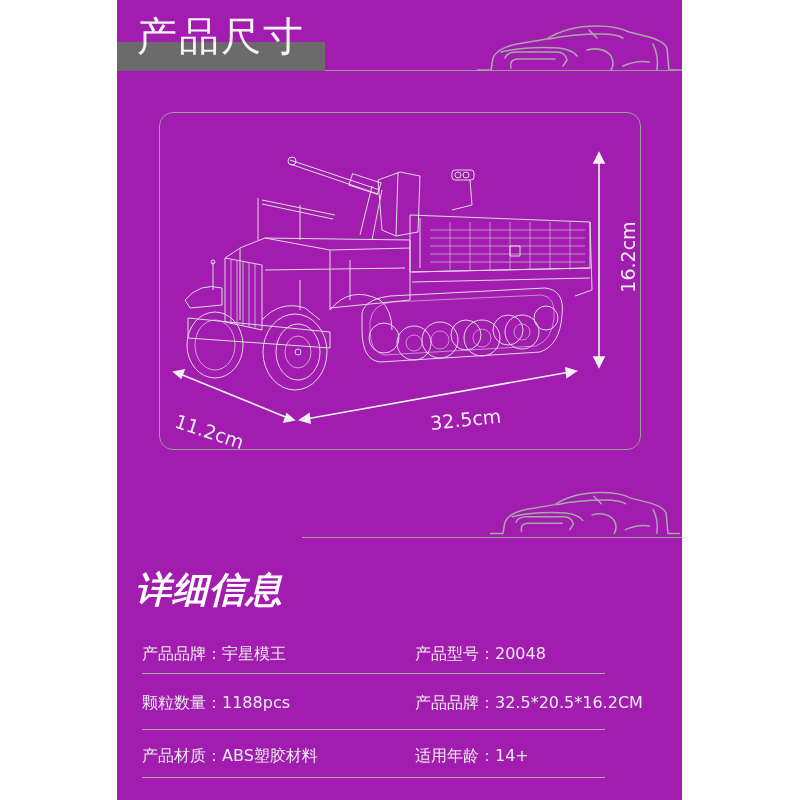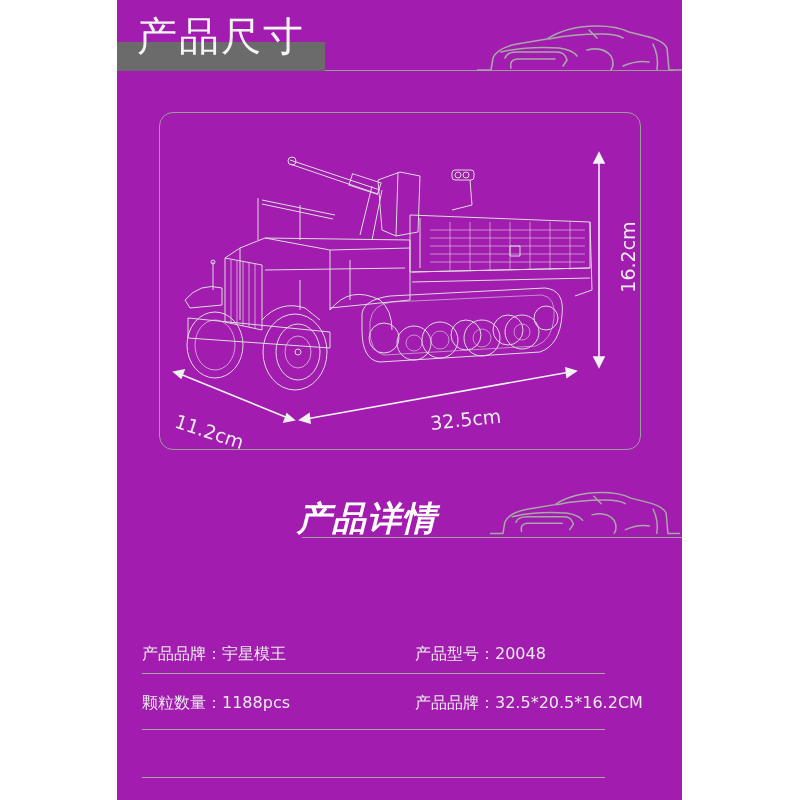--- a/index.html
+++ b/index.html
@@ -162,36 +162,36 @@
       <line x1="306" y1="419" x2="570" y2="372"></line>
       <path d="M300 420 L309 414 L310 423 Z"></path>
       <path d="M576 371 L567 377 L566 368 Z"></path>
     </g>
   </svg>
 
   <div class="dim-label" style="left:62px;top:410px;transform:rotate(18deg);transform-origin:left top;">11.2cm</div>
   <div class="dim-label" style="left:312px;top:412px;transform:rotate(-6deg);transform-origin:left top;">32.5cm</div>
   <div class="dim-label" style="left:475px;top:246px;transform:rotate(-90deg);transform-origin:center center;">16.2cm</div>
 
-  <div class="details-title">产品详情</div>
   <div class="details-line"></div>
   <svg class="car-sketch" style="left:373px;top:487px" width="190" height="52" viewBox="0 0 205 52">
     <g fill="none" stroke="#a8a8a8" stroke-width="1.6" stroke-linecap="round">
       <path d="M0 48 L14 48 L16 36 Q20 26 40 22 L70 17 Q90 4 120 4 Q140 4 152 10 L168 14 Q186 18 190 26 L192 48 L205 48"></path>
       <path d="M24 30 Q50 24 82 26 Q96 28 100 34"></path>
       <path d="M28 36 Q30 30 40 30 L80 30 Q88 30 90 38 L86 44"></path>
       <path d="M34 46 Q32 38 40 37 L78 37"></path>
       <path d="M72 17 Q96 12 124 12 Q140 12 146 16"></path>
       <path d="M112 8 Q118 14 120 16"></path>
       <path d="M110 28 Q126 24 134 34 Q138 42 134 48"></path>
       <path d="M176 22 Q182 34 180 48"></path>
       <path d="M146 44 Q160 38 172 40"></path>
     </g>
   </svg>
 
+  <div class="info-title">详细信息</div>
 
   <div class="info-row" style="top:644px">
     <div class="info-cell" style="left:0">
       <span class="k">产品品牌：</span><span class="v">宇星模王</span>
     </div>
     <div class="info-cell" style="left:273px">
       <span class="k">产品型号：</span><span class="v">20048</span>
     </div>
   </div>
   <div class="info-sep" style="top:673px"></div>
@@ -199,15 +199,23 @@
   <div class="info-row" style="top:693px">
     <div class="info-cell" style="left:0">
       <span class="k">颗粒数量：</span><span class="v">1188pcs</span>
     </div>
     <div class="info-cell" style="left:273px">
       <span class="k">产品品牌：</span><span class="v">32.5*20.5*16.2CM</span>
     </div>
   </div>
   <div class="info-sep" style="top:729px"></div>
 
+  <div class="info-row" style="top:746px">
+    <div class="info-cell" style="left:0">
+      <span class="k">产品材质：</span><span class="v">ABS塑胶材料</span>
+    </div>
+    <div class="info-cell" style="left:273px">
+      <span class="k">适用年龄：</span><span class="v">14+</span>
+    </div>
+  </div>
   <div class="info-sep" style="top:777px"></div>
 
 </div>
 
 </body></html>

